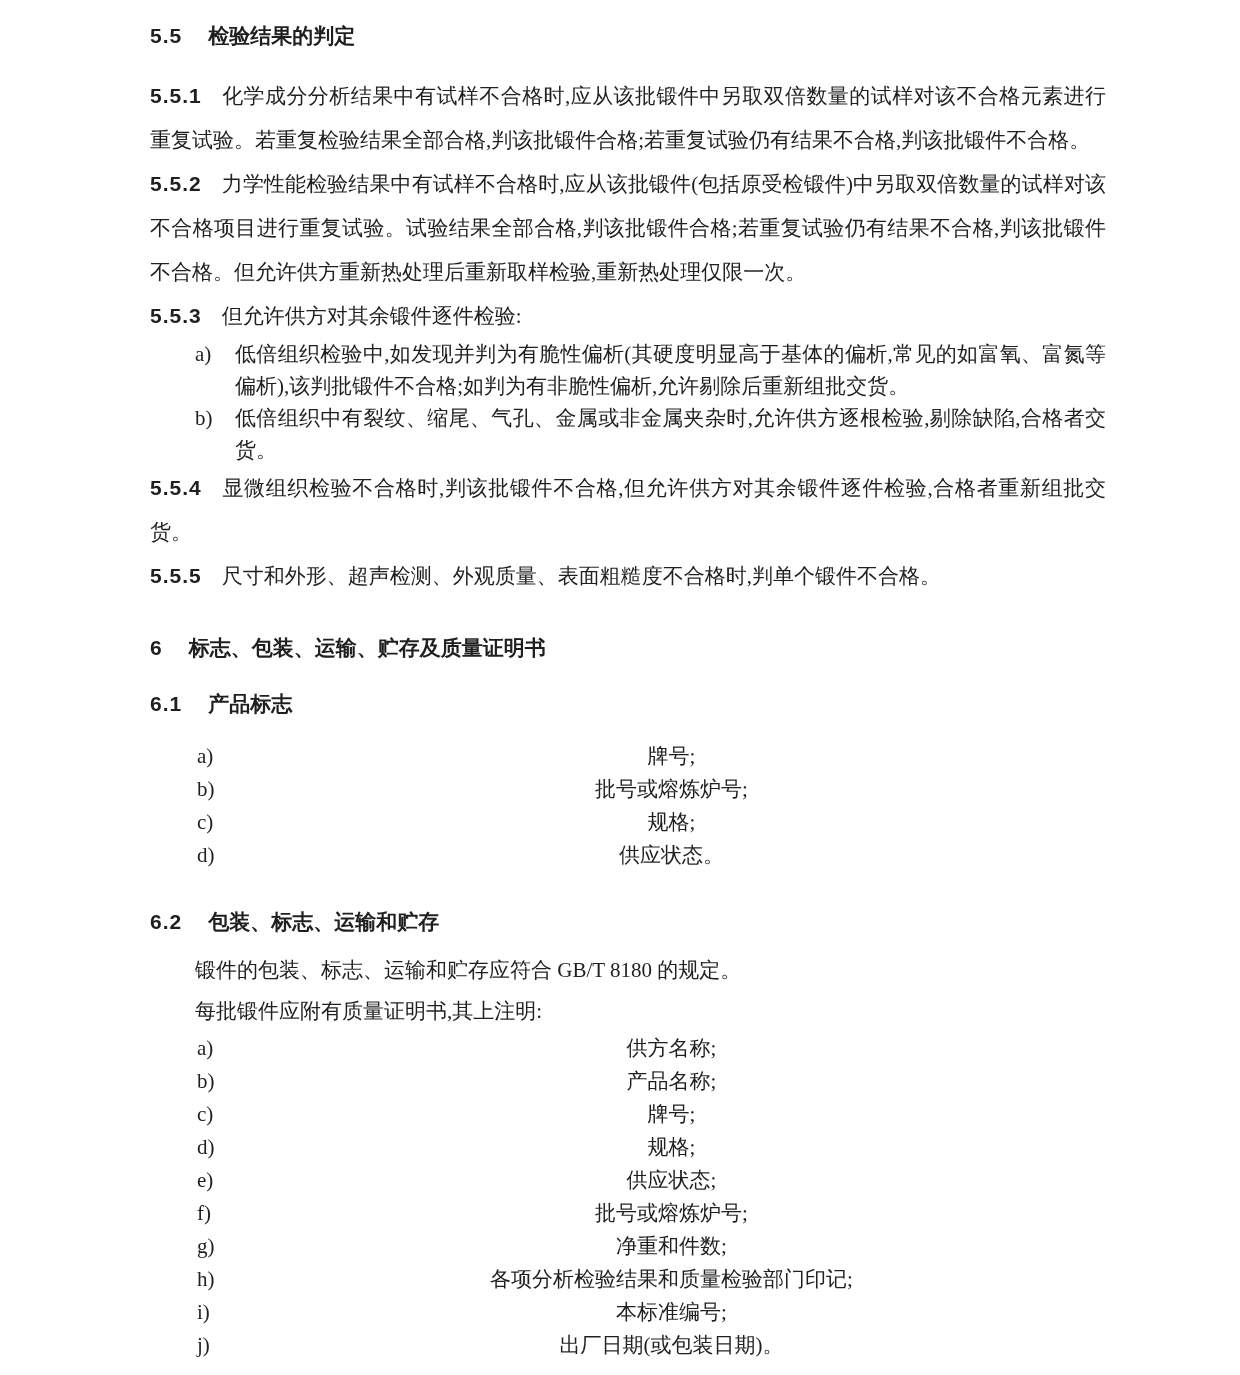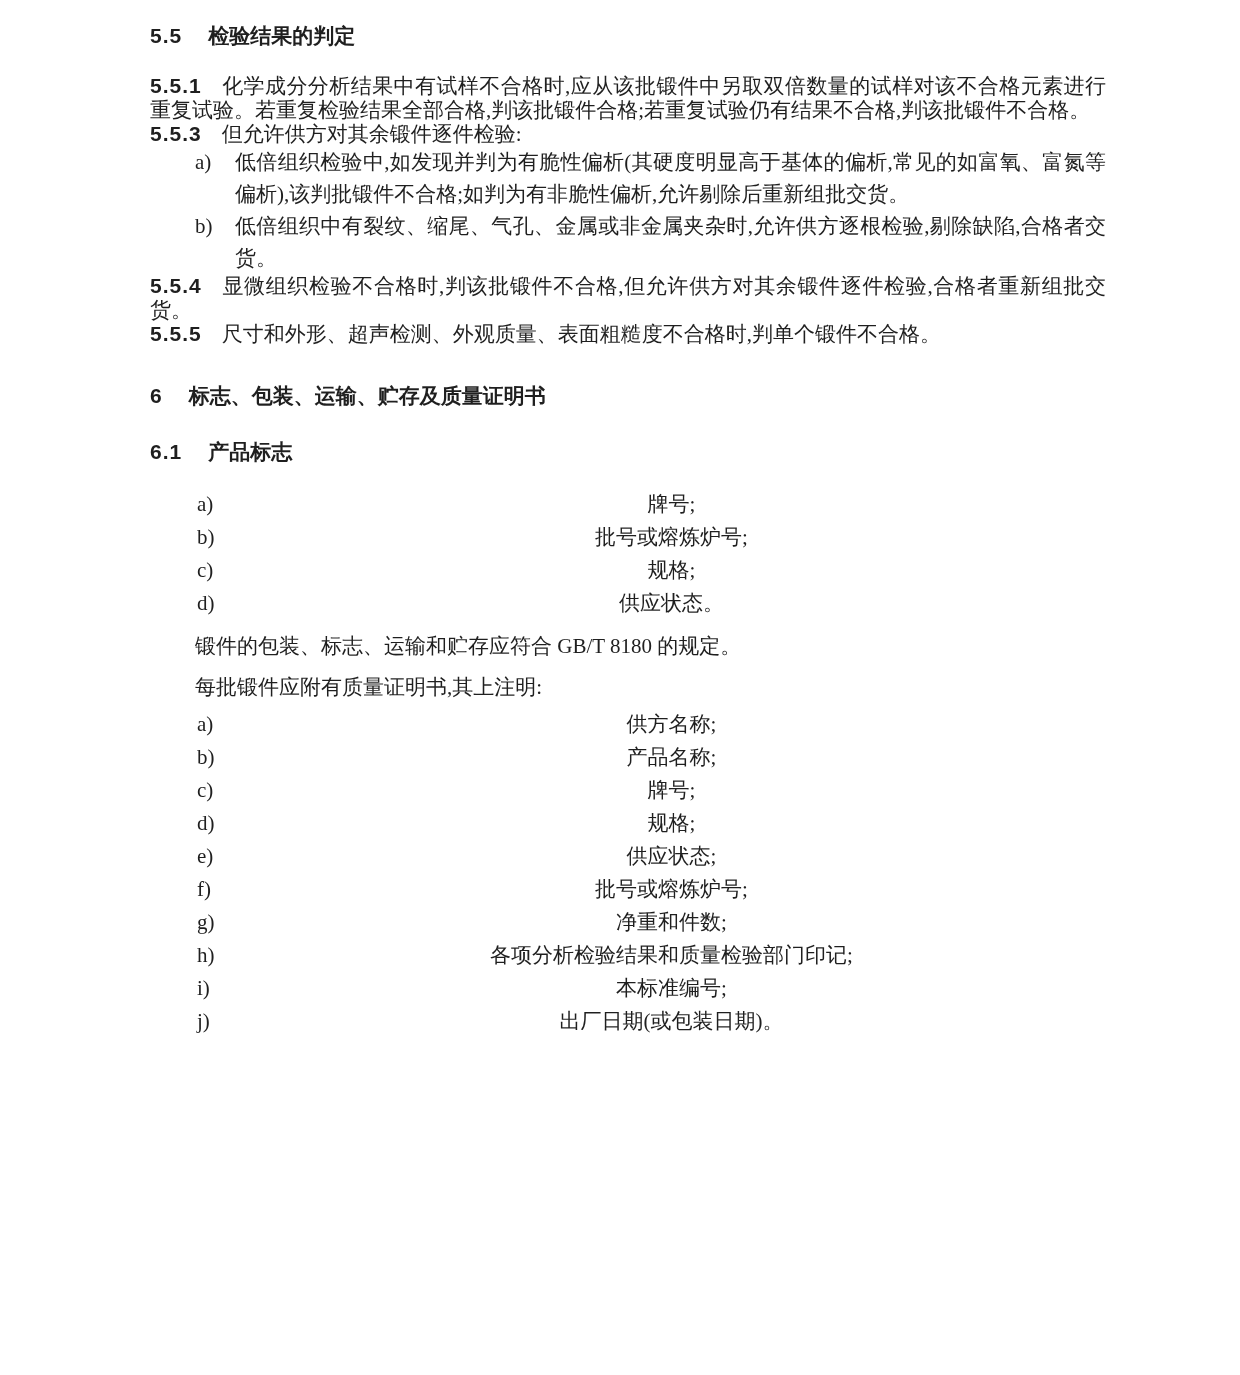--- a/index.html
+++ b/index.html
@@ -32,21 +32,21 @@
   }
   .heading .h-num { margin-right: 26px; letter-spacing: 1px; }
   .h55  { margin-top: 2px;  margin-bottom: 24px; }
   .h6   { margin-top: 36px; margin-bottom: 28px; }
   .h61  { margin-top: 8px;    margin-bottom: 22px; }
   .h62  { margin-top: 26px; margin-bottom: 18px; }
   .h63  { margin-top: 14px; margin-bottom: 24px; }
   
   .clause {
     margin: 0;
-    line-height: 24px;
+    line-height: 44px;
     text-align: justify;
   }
   .clause .c-num {
     font-family: "Liberation Sans", "DejaVu Sans", sans-serif;
     font-weight: bold;
     letter-spacing: 1px;
     margin-right: 20px;
   }
   
   .subitem {
@@ -83,20 +83,21 @@
 
 <div class="page">
 
   <div class="heading h55">
     <span class="h-num">5.5</span>
     <span class="h-title">检验结果的判定</span>
   </div>
 
   <p class="clause"><span class="c-num">5.5.1</span><span>化学成分分析结果中有试样不合格时,应从该批锻件中另取双倍数量的试样对该不合格元素进行重复试验。若重复检验结果全部合格,判该批锻件合格;若重复试验仍有结果不合格,判该批锻件不合格。</span></p>
 
+  <p class="clause"><span class="c-num">5.5.2</span><span>力学性能检验结果中有试样不合格时,应从该批锻件(包括原受检锻件)中另取双倍数量的试样对该不合格项目进行重复试验。试验结果全部合格,判该批锻件合格;若重复试验仍有结果不合格,判该批锻件不合格。但允许供方重新热处理后重新取样检验,重新热处理仅限一次。</span></p>
 
   <p class="clause"><span class="c-num">5.5.3</span><span>但允许供方对其余锻件逐件检验:</span></p>
 
   <div class="subitem">
     <span class="s-label">a)</span>
     <span class="s-text">低倍组织检验中,如发现并判为有脆性偏析(其硬度明显高于基体的偏析,常见的如富氧、富氮等偏析),该判批锻件不合格;如判为有非脆性偏析,允许剔除后重新组批交货。</span>
   </div>
   <div class="subitem">
     <span class="s-label">b)</span>
     <span class="s-text">低倍组织中有裂纹、缩尾、气孔、金属或非金属夹杂时,允许供方逐根检验,剔除缺陷,合格者交货。</span>
@@ -131,20 +132,24 @@
       <span class="l-text">规格;</span>
     </div>
     <div class="li">
       <span class="l-label">d)</span>
       <span class="l-text">供应状态。</span>
     </div>
   </div>
 
   <div class="gap-before-62"></div>
 
+  <div class="heading h62">
+    <span class="h-num">6.2</span>
+    <span class="h-title">包装、标志、运输和贮存</span>
+  </div>
 
   <p class="p62">锻件的包装、标志、运输和贮存应符合 GB/T 8180 的规定。</p>
 
 
   <p class="intro intro-63">每批锻件应附有质量证明书,其上注明:</p>
 
   <div class="letter-list">
     <div class="li">
       <span class="l-label">a)</span>
       <span class="l-text">供方名称;</span>

